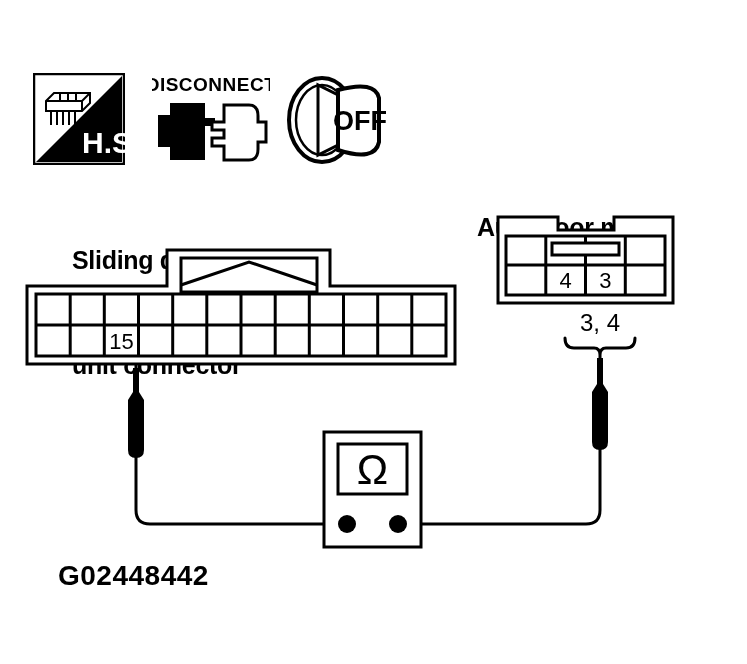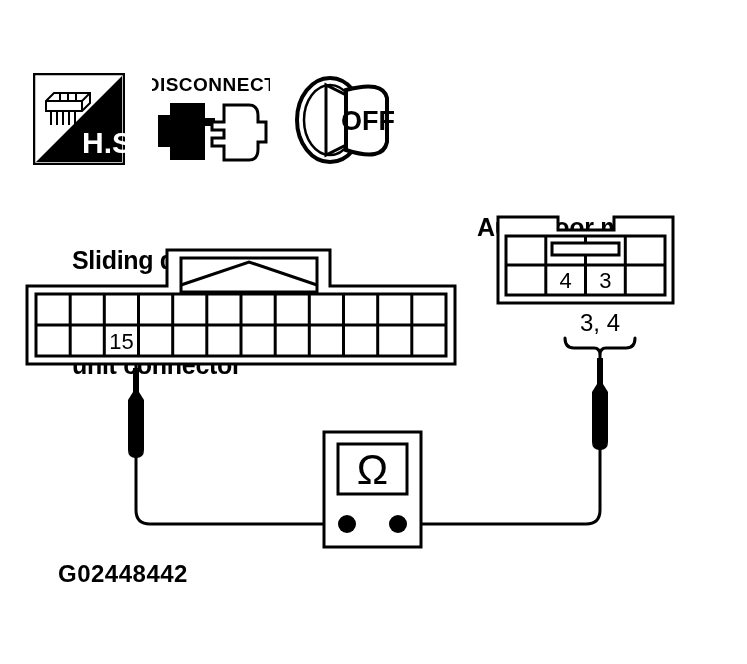--- a/index.html
+++ b/index.html
@@ -24,39 +24,39 @@
   
   .hs-icon {
     left: 33px; top: 73px;
     width: 92px; height: 92px;
   }
   .disc-icon {
     left: 152px; top: 72px;
     width: 118px; height: 95px;
   }
   .off-icon {
-    left: 290px; top: 72px;
+    left: 282px; top: 72px;
     width: 104px; height: 96px;
   }
 
   
   .hdg {
     font-weight: bold;
     font-size: 25px;
     line-height: 35px;
     letter-spacing: -0.3px;
     white-space: pre;
   }
   #sliding-heading { left: 72px; top: 173px; }
   #auto-heading    { left: 477px; top: 140px; }
 
   
   #caption {
     left: 58px; top: 560px;
-    font-size: 24px;
+    font-size: 28px;
     font-weight: bold;
     letter-spacing: 0.5px;
   }
 
   
   #sheet {
     left: 0; top: 0;
     width: 747px; height: 664px;
   }
   #sheet svg { display: block; }

